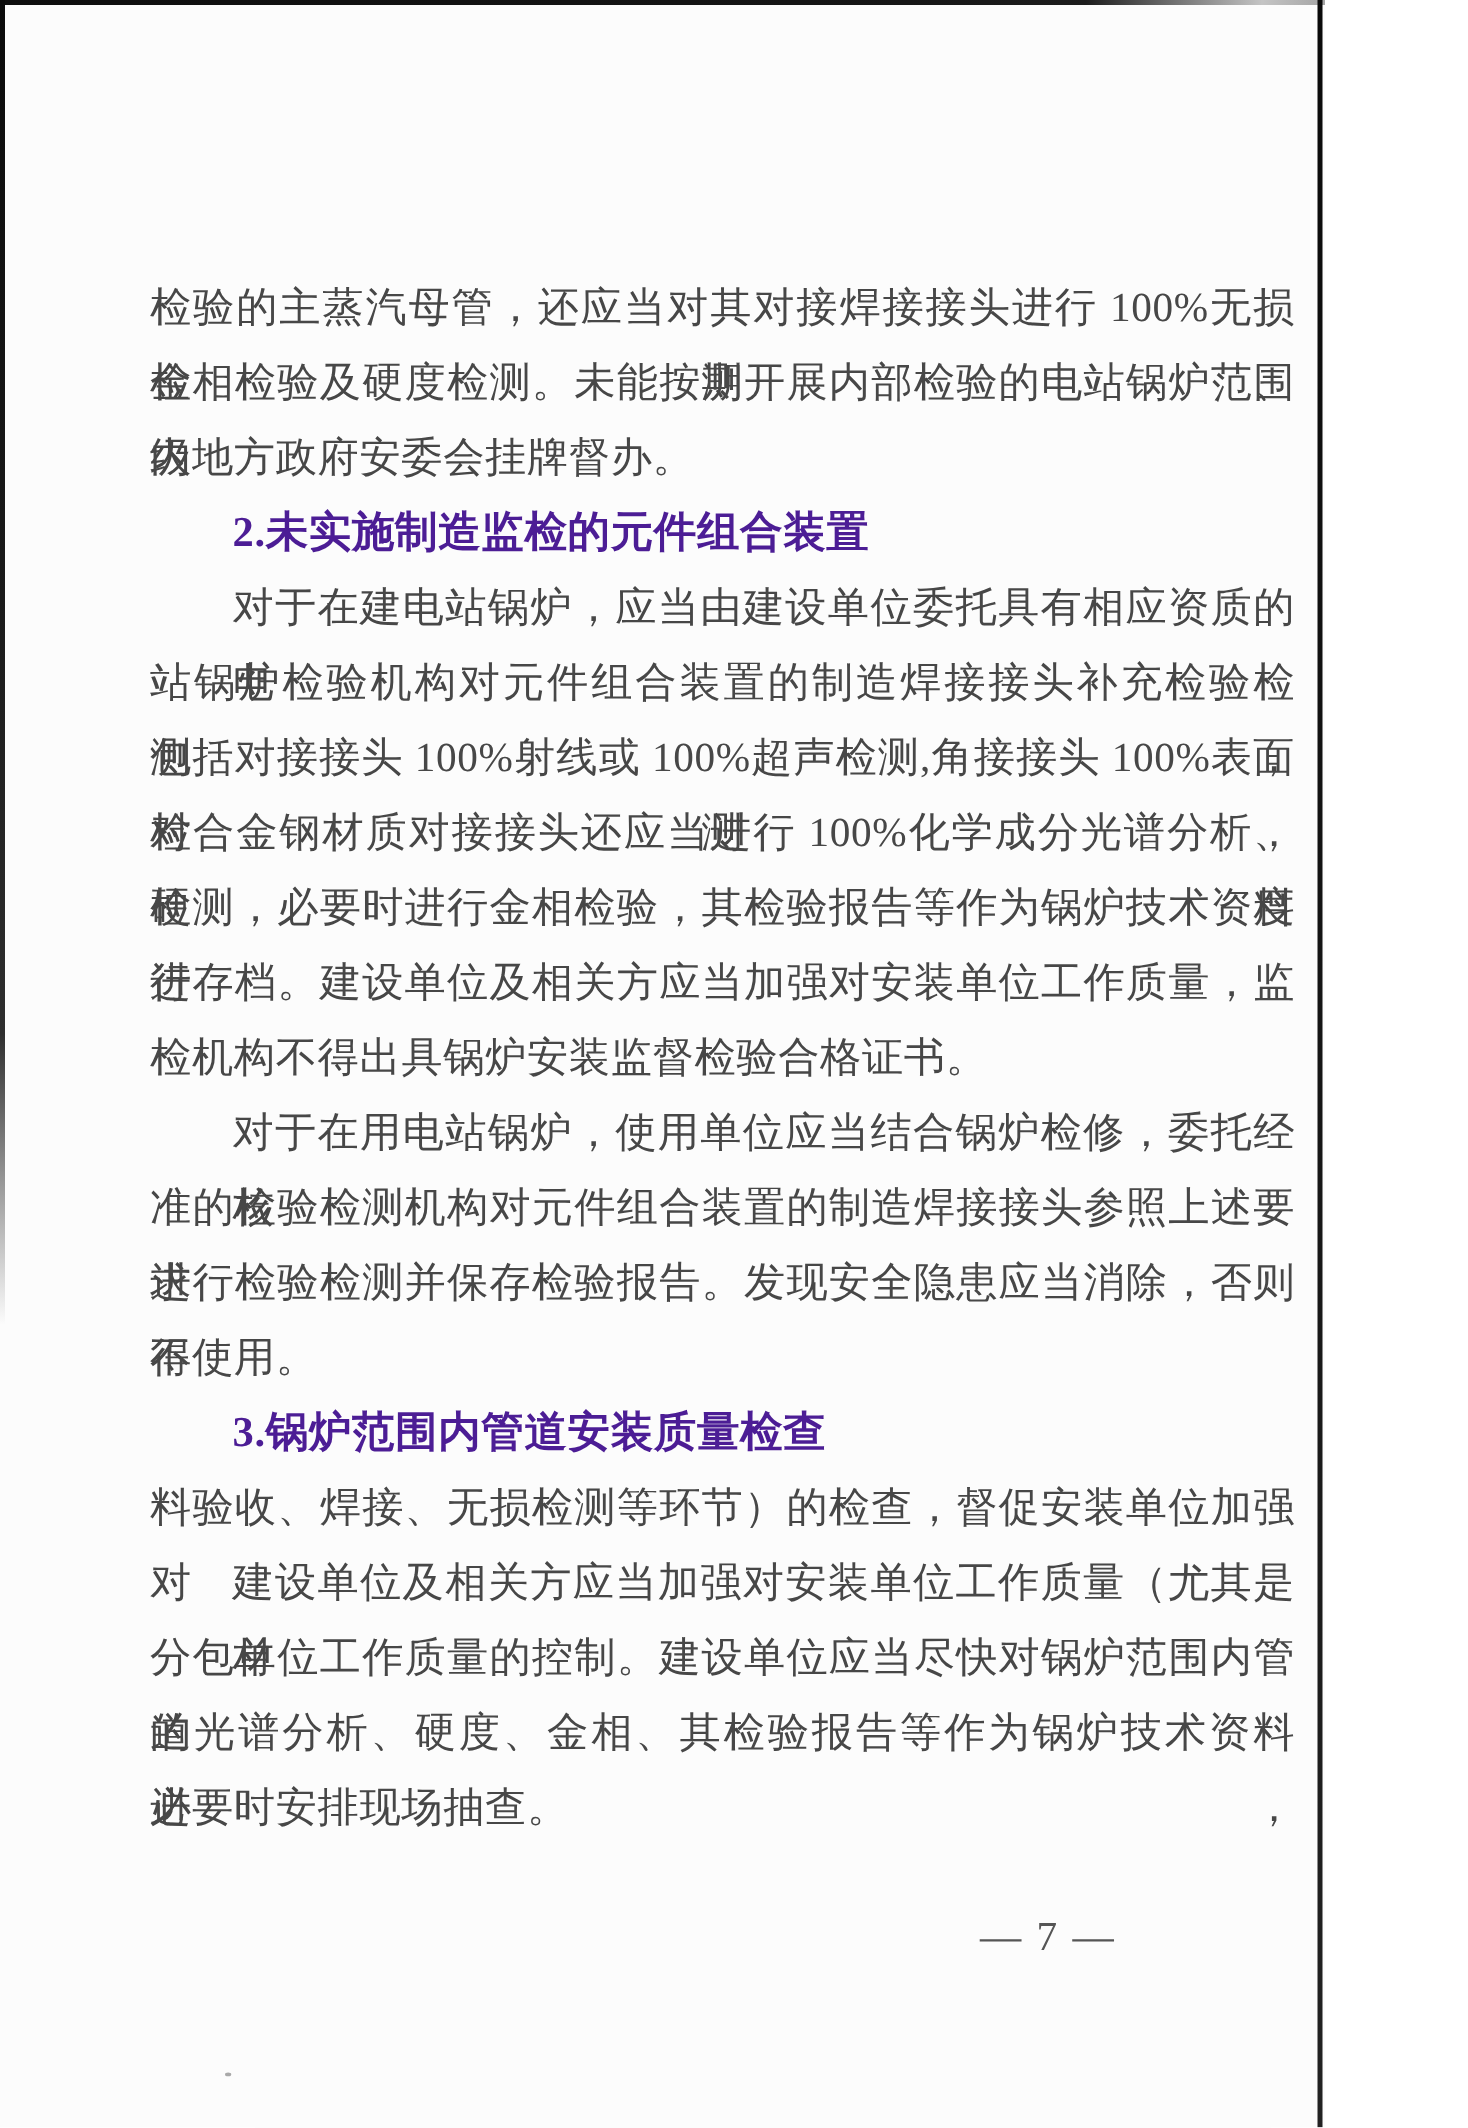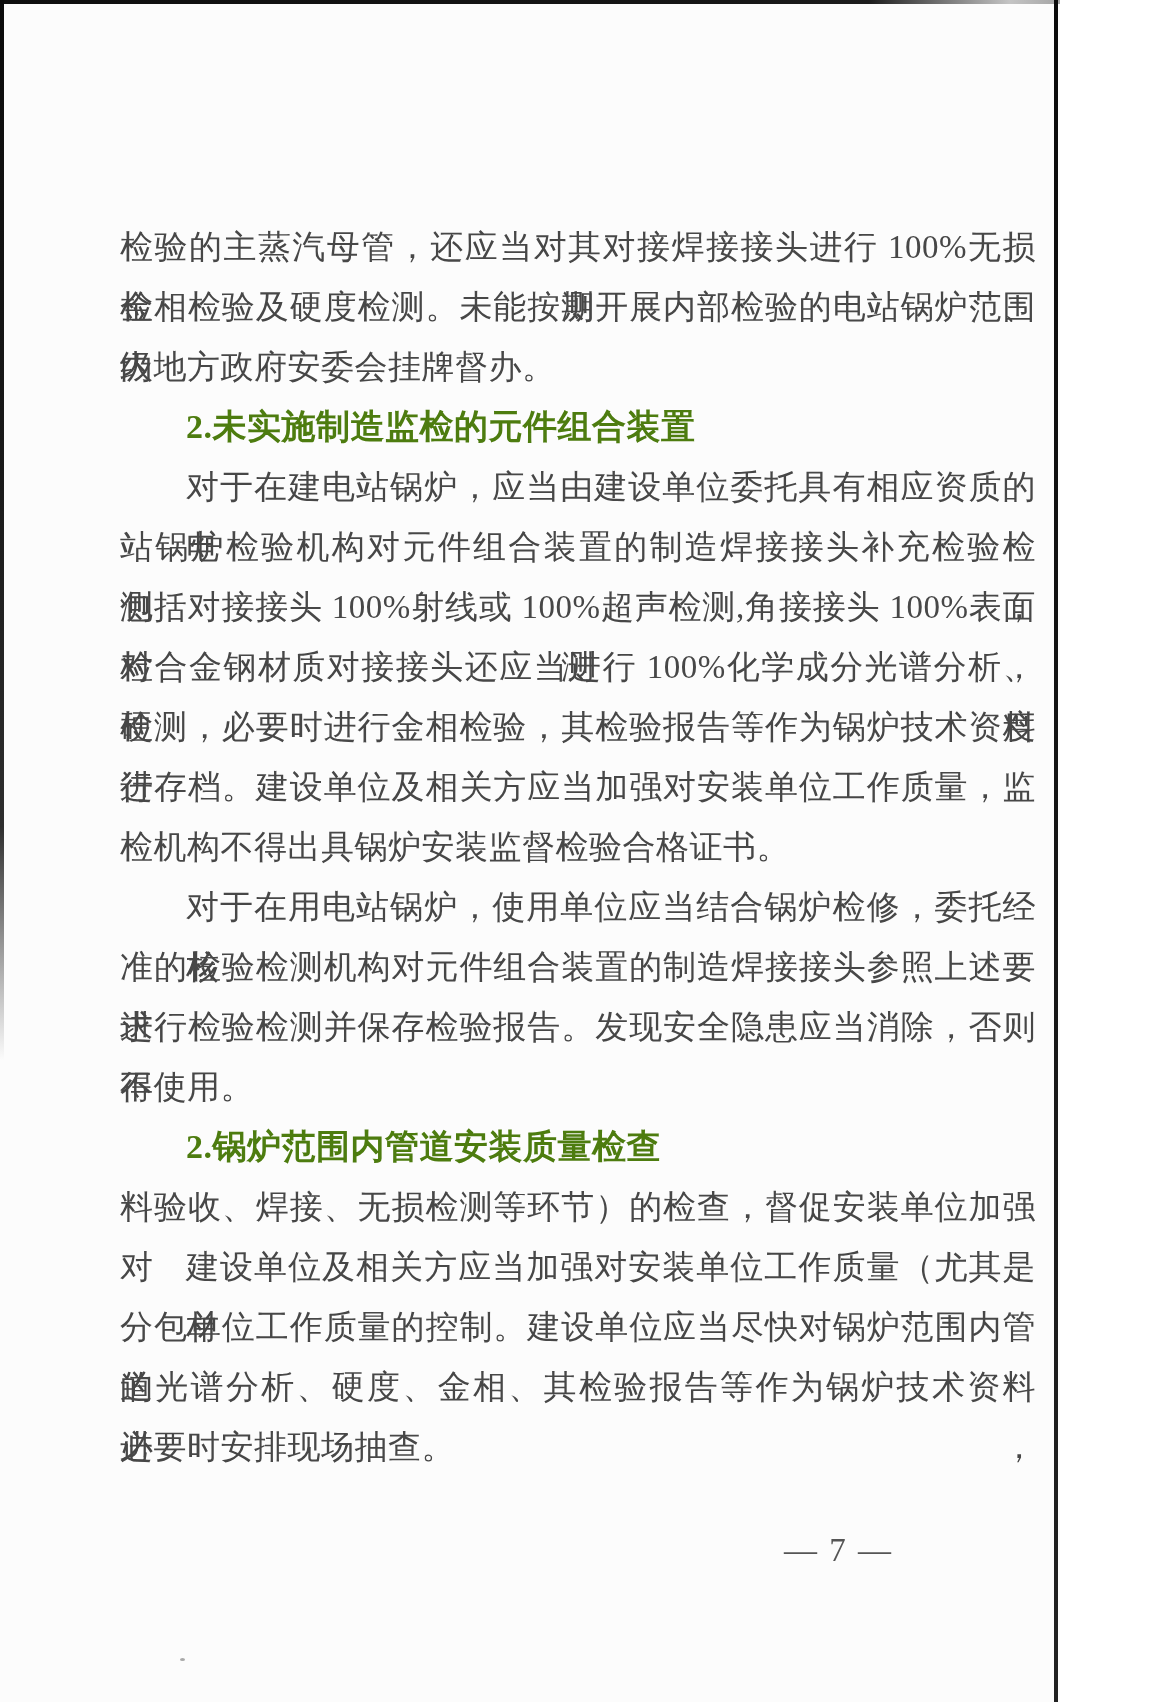--- a/index.html
+++ b/index.html
@@ -44,21 +44,21 @@
     white-space: normal;
   }
   .line.no-justify {
     text-align: right;
     text-align-last: left;
   }
   .line.indented { padding-left: 66px; }
   .line.heading {
     font-weight: 700;
     font-size: 34px;
-    color: #4d7c0f;
+    color: #4c1d95;
     text-align: left;
     text-align-last: left;
   }
   .page-number {
     position: absolute;
     top: 1520px;
     right: 167px;
     height: 60px;
     line-height: 60px;
     font-size: 33px;
@@ -92,21 +92,21 @@
       <div class="line">站锅炉检验机构对元件组合装置的制造焊接接头补充检验检测，</div>
       <div class="line">包括对接接头 100%射线或 100%超声检测,角接接头 100%表面检测，</div>
       <div class="line">对合金钢材质对接接头还应当进行 100%化学成分光谱分析、硬度</div>
       <div class="line">检测，必要时进行金相检验，其检验报告等作为锅炉技术资料进</div>
       <div class="line">行存档。建设单位及相关方应当加强对安装单位工作质量，监</div>
       <div class="line no-justify">检机构不得出具锅炉安装监督检验合格证书。</div>
       <div class="line indented">对于在用电站锅炉，使用单位应当结合锅炉检修，委托经核</div>
       <div class="line">准的检验检测机构对元件组合装置的制造焊接接头参照上述要求</div>
       <div class="line">进行检验检测并保存检验报告。发现安全隐患应当消除，否则不</div>
       <div class="line no-justify">得使用。</div>
-      <div class="line heading no-justify indented">2.锅炉范围内管道安装质量检查</div>
+      <div class="line heading no-justify indented">3.锅炉范围内管道安装质量检查</div>
       <div class="line">料验收、焊接、无损检测等环节）的检查，督促安装单位加强对</div>
       <div class="line indented">建设单位及相关方应当加强对安装单位工作质量（尤其是材</div>
       <div class="line">分包单位工作质量的控制。建设单位应当尽快对锅炉范围内管道</div>
       <div class="line">的光谱分析、硬度、金相、其检验报告等作为锅炉技术资料进，</div>
       <div class="line no-justify">必要时安排现场抽查。</div>
     </div>
 
   <div class="page-number">— 7 —</div>
 
   <div class="speck"></div>

